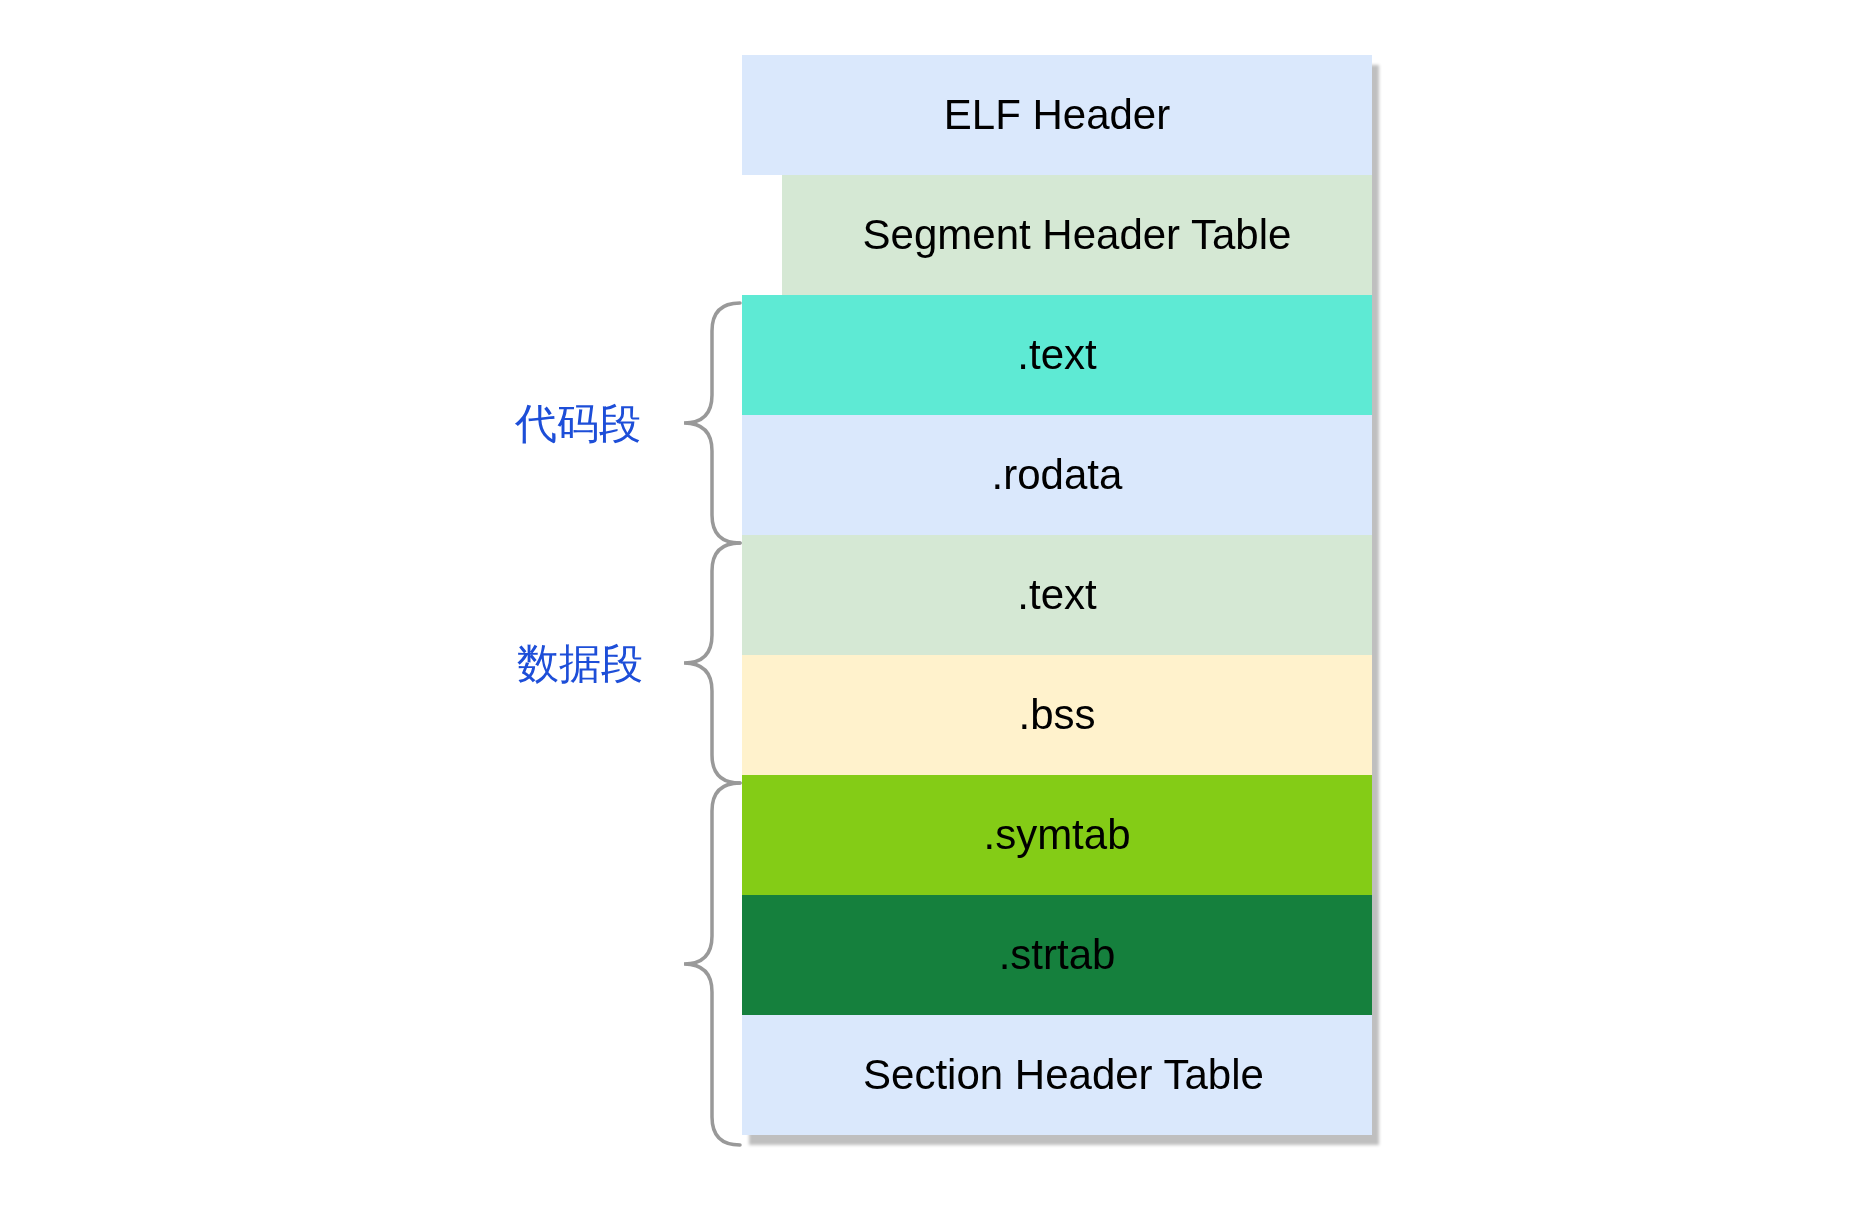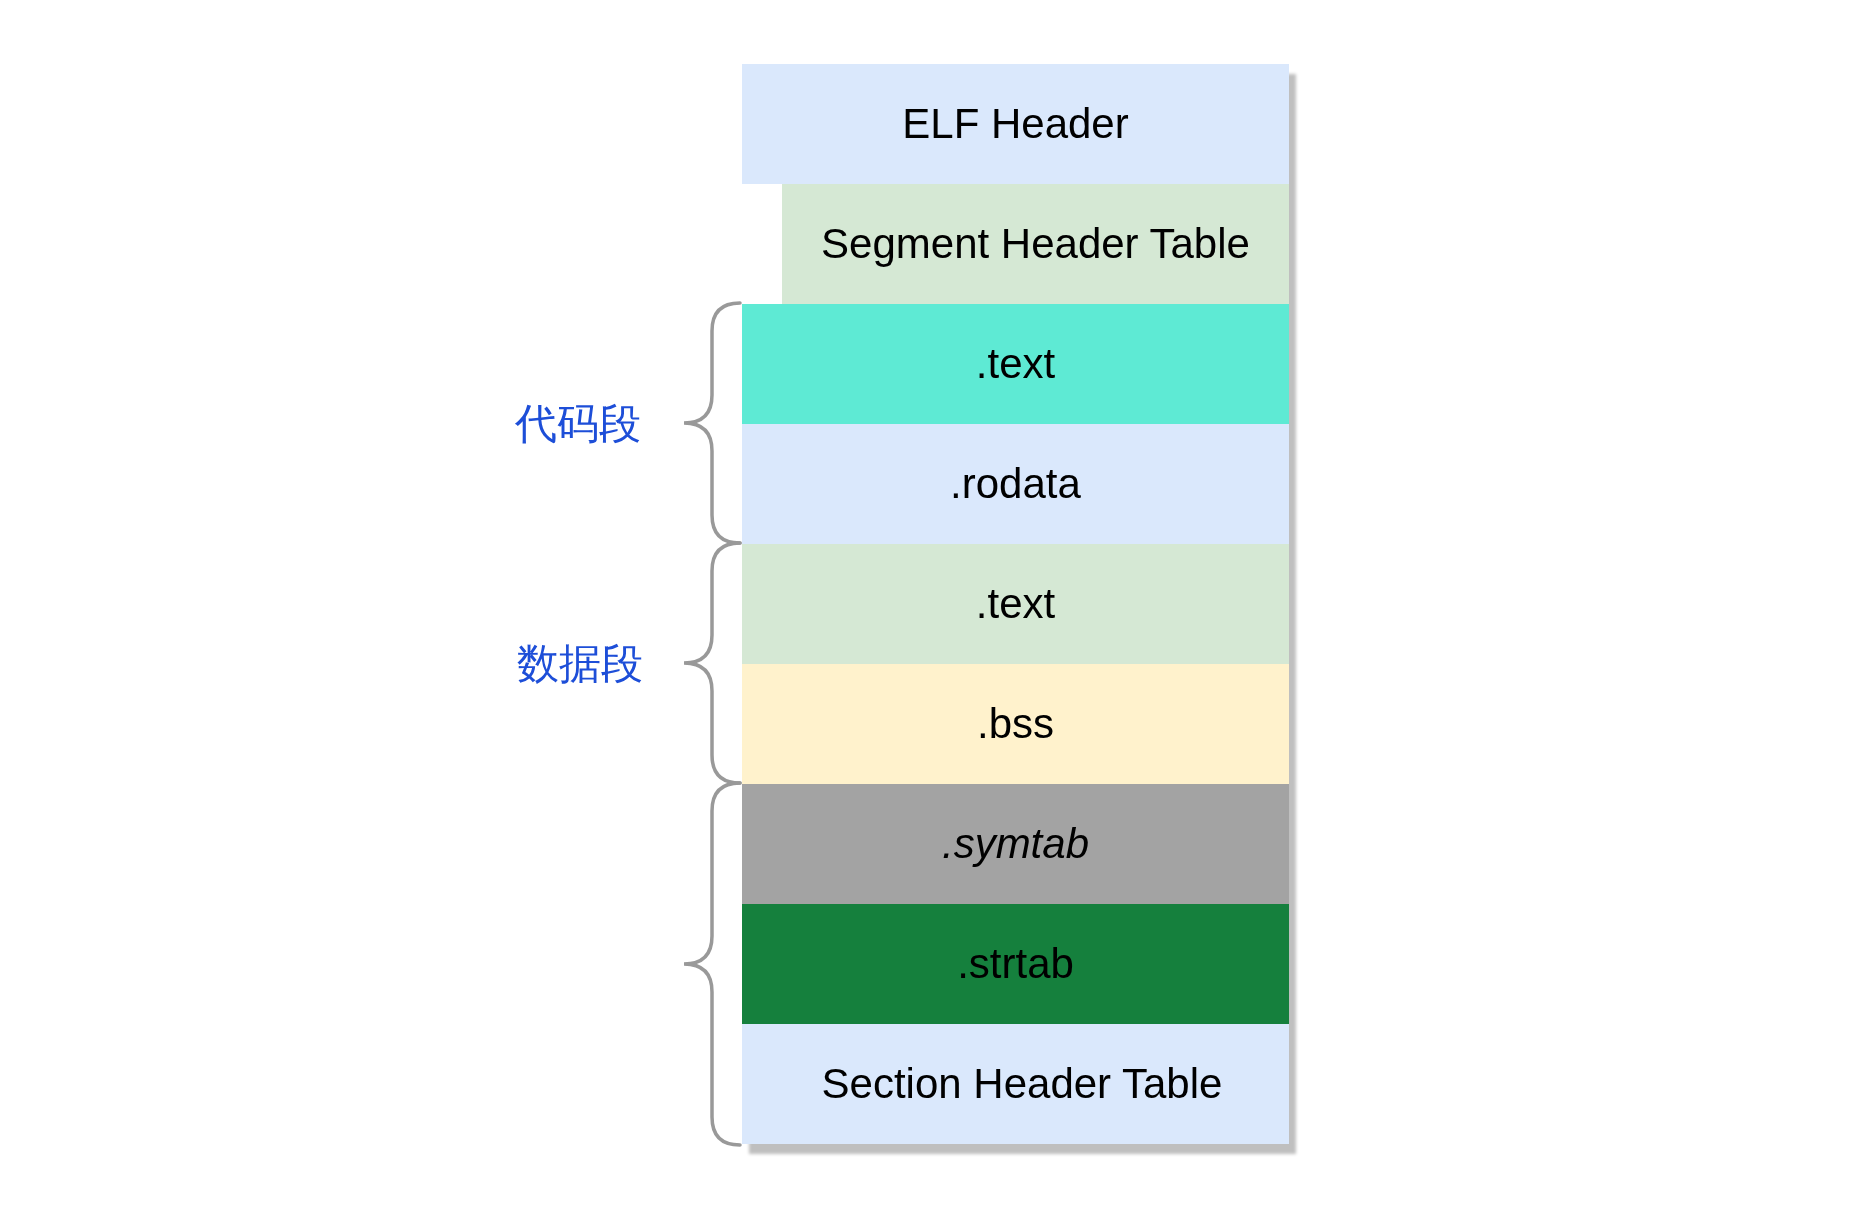--- a/index.html
+++ b/index.html
@@ -11,22 +11,22 @@
     position: relative;
     width: 1849px;
     height: 1218px;
     background: #ffffff;
     overflow: hidden;
     font-family: "Liberation Sans", "DejaVu Sans", sans-serif;
   }
   .stack {
     position: absolute;
     left: 742px;
-    top: 64px;
-    width: 547px;
+    top: 55px;
+    width: 630px;
     height: 1080px;
     display: flex;
     flex-direction: column;
     box-shadow: 7px 10px 3px rgba(0, 0, 0, 0.25);
   }
   .row {
     flex: 1 1 0;
     display: flex;
     align-items: center;
     justify-content: center;
@@ -64,21 +64,21 @@
 
 <div class="canvas">
 
   <div class="stack">
     <div class="row" style="background-color: rgb(218, 232, 252);">ELF Header</div>
     <div class="row" style="background-color: rgb(213, 232, 212); margin-left: 40px;">Segment Header Table</div>
     <div class="row" style="background-color: #5eead4;">.text</div>
     <div class="row" style="background-color: rgb(218, 232, 252);">.rodata</div>
     <div class="row" style="background-color: rgb(213, 232, 212);">.text</div>
     <div class="row" style="background-color: rgb(255, 242, 204);">.bss</div>
-    <div class="row" style="background-color: #a3a3a3; font-style: italic;">.symtab</div>
+    <div class="row" style="background-color: #84cc16;">.symtab</div>
     <div class="row" style="background-color: #15803d;">.strtab</div>
     <div class="row" style="background-color: rgb(218, 232, 252); padding-left: 13px;">Section Header Table</div>
   </div>
 
   <svg class="brace brace-1" viewBox="0 0 60 244">
     <path d="M58,2 Q30,2 30,30 L30,94 Q30,122 2,122 Q30,122 30,150 L30,214 Q30,242 58,242" stroke="#999999"></path>
   </svg>
   <div class="seg-label label-1">代码段</div>
 
   <svg class="brace brace-2" viewBox="0 0 60 244">

